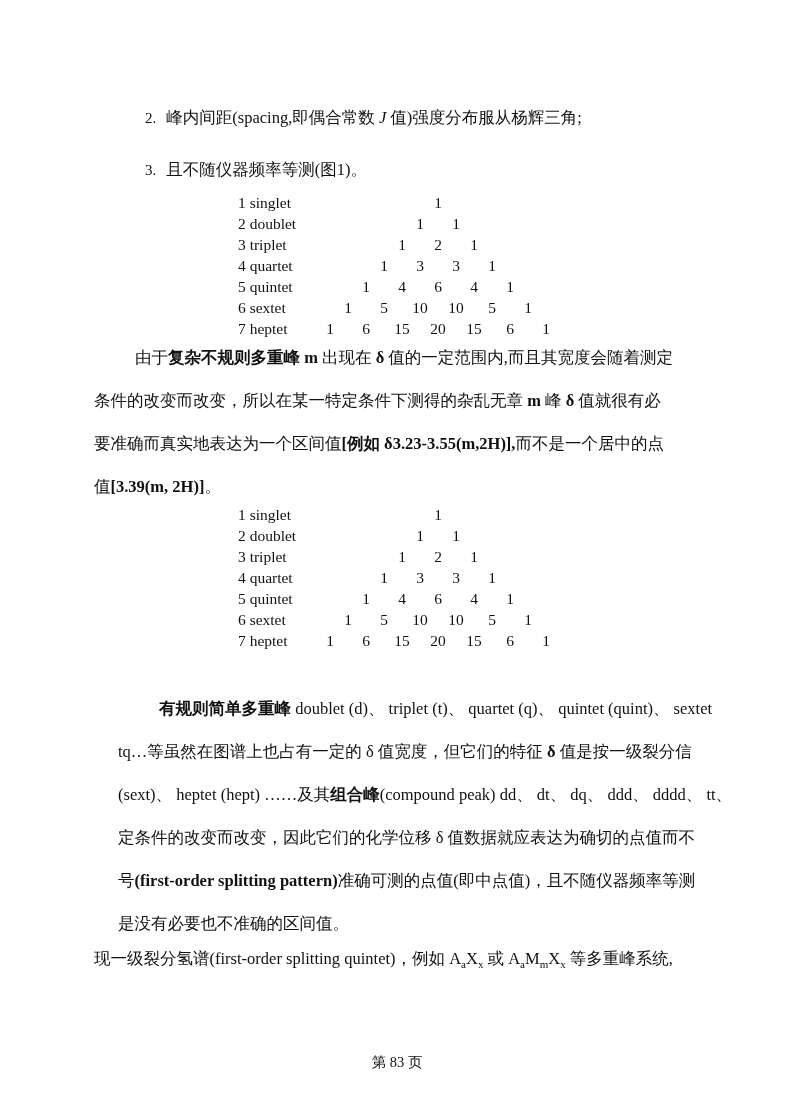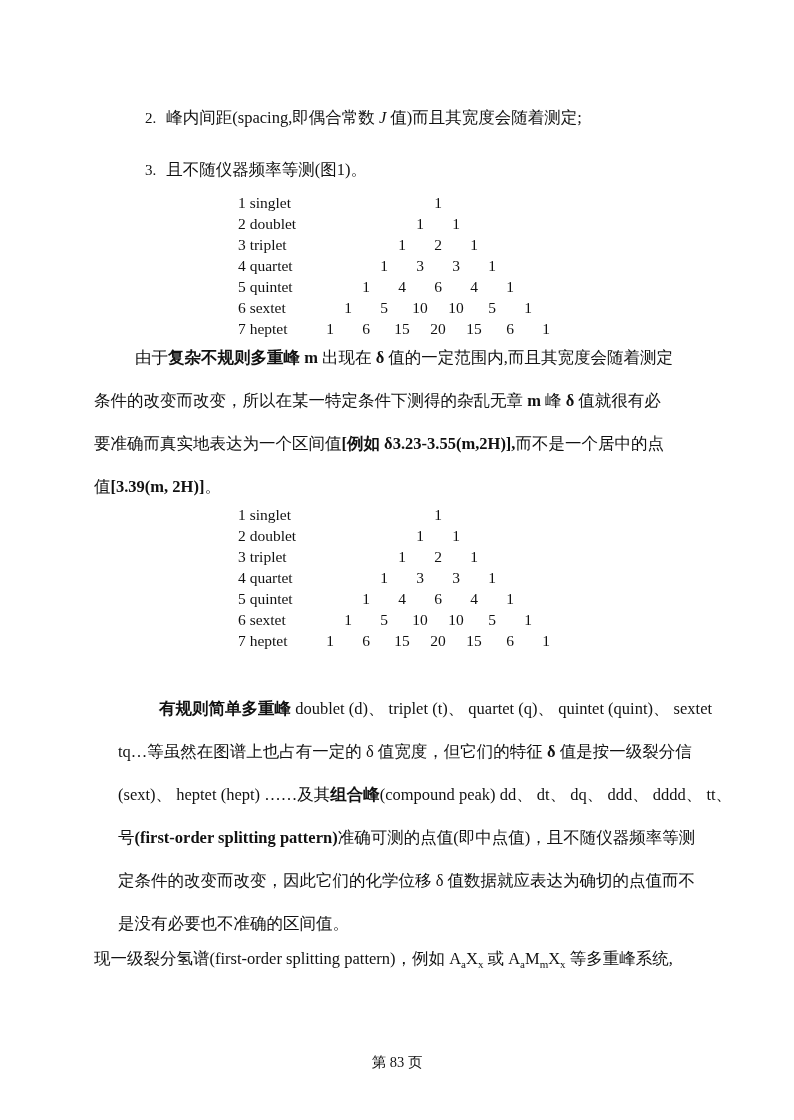--- a/index.html
+++ b/index.html
@@ -24,21 +24,21 @@
   .triangle{width:340px;}
   .tri-row{position:relative;height:21px;line-height:21px;font-size:15.5px;}
   .tri-label{position:absolute;left:0;top:0;}
   .tri-num{position:absolute;top:0;transform:translateX(-50%);}
   .footer{width:794px;text-align:center;font-size:14.5px;line-height:21px;}
 </style>
 </head>
 <body>
 
 <div class="abs line21" style="left:145px;top:107px;">
-  <span class="marker">2.</span><span class="item-text"><span>峰内间距(spacing,即偶合常数 </span><span class="i">J</span><span> 值)而且其宽度会随着测定;</span></span>
+  <span class="marker">2.</span><span class="item-text"><span>峰内间距(spacing,即偶合常数 </span><span class="i">J</span><span> 值)强度分布服从杨辉三角;</span></span>
 </div>
 
 <div class="abs line21" style="left:145px;top:159px;">
   <span class="marker">3.</span><span class="item-text"><span>且不随仪器频率等测(图1)。</span></span>
 </div>
 
 <div class="abs triangle" style="left:238px;top:192px;">
     <div class="tri-row">
       <span class="tri-label">1 singlet</span>
       <span class="tri-num" style="left: 200px;">1</span>
@@ -146,24 +146,24 @@
       <span class="tri-num" style="left: 236px;">15</span>
       <span class="tri-num" style="left: 272px;">6</span>
       <span class="tri-num" style="left: 308px;">1</span>
     </div>
   </div>
 
 <div class="abs para" style="left:94px;top:687px;margin-left:24px;">
     <div class="tline indent"><span class="b">有规则简单多重峰</span><span> doublet (d)、 triplet (t)、 quartet (q)、 quintet (quint)、 sextet</span></div>
     <div class="tline"><span>tq…等虽然在图谱上也占有一定的 δ 值宽度，但它们的特征 </span><span class="b">δ</span><span> 值是按一级裂分信</span></div>
     <div class="tline"><span>(sext)、 heptet (hept) ……及其</span><span class="b">组合峰</span><span>(compound peak) dd、 dt、 dq、 ddd、 dddd、 tt、</span></div>
+    <div class="tline"><span>定条件的改变而改变，因此它们的化学位移 δ 值数据就应表达为确切的点值而不</span></div>
     <div class="tline"><span>号</span><span class="b">(first-order splitting pattern)</span><span>准确可测的点值(即中点值)，且不随仪器频率等测</span></div>
-    <div class="tline"><span>定条件的改变而改变，因此它们的化学位移 δ 值数据就应表达为确切的点值而不</span></div>
     <div class="tline"><span>是没有必要也不准确的区间值。</span></div>
   </div>
 
 <div class="abs para" style="left:94px;top:937px;">
-    <div class="tline"><span>现一级裂分氢谱(first-order splitting pattern)，例如 A</span><span class="sub">a</span><span>X</span><span class="sub">x</span><span> 或 A</span><span class="sub">a</span><span>M</span><span class="sub">m</span><span>X</span><span class="sub">x</span><span> 等多重峰系统,</span></div>
+    <div class="tline"><span>现一级裂分氢谱(first-order splitting quintet)，例如 A</span><span class="sub">a</span><span>X</span><span class="sub">x</span><span> 或 A</span><span class="sub">a</span><span>M</span><span class="sub">m</span><span>X</span><span class="sub">x</span><span> 等多重峰系统,</span></div>
   </div>
 
 <div class="abs footer" style="left:0;top:1052px;">
   <span>第 83 页</span>
 </div>
 
 </body></html>

